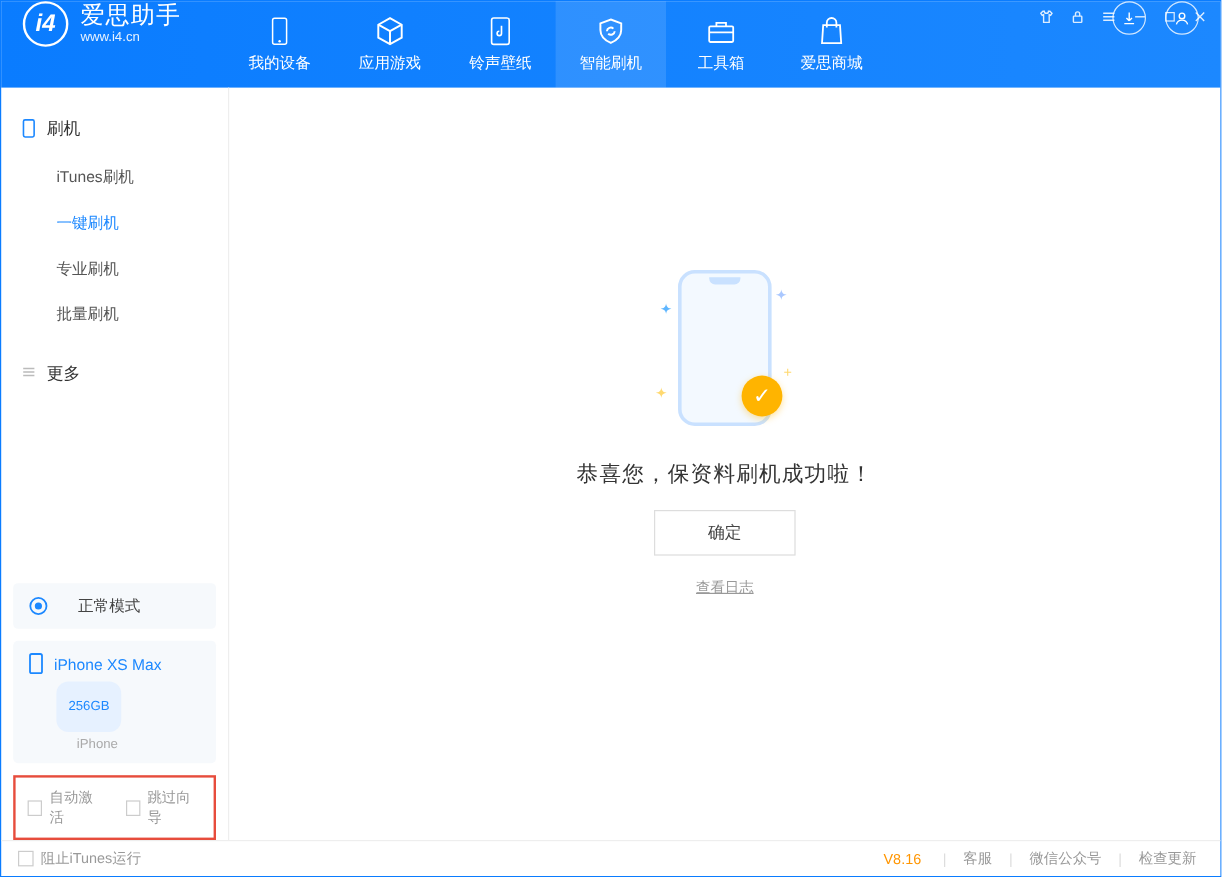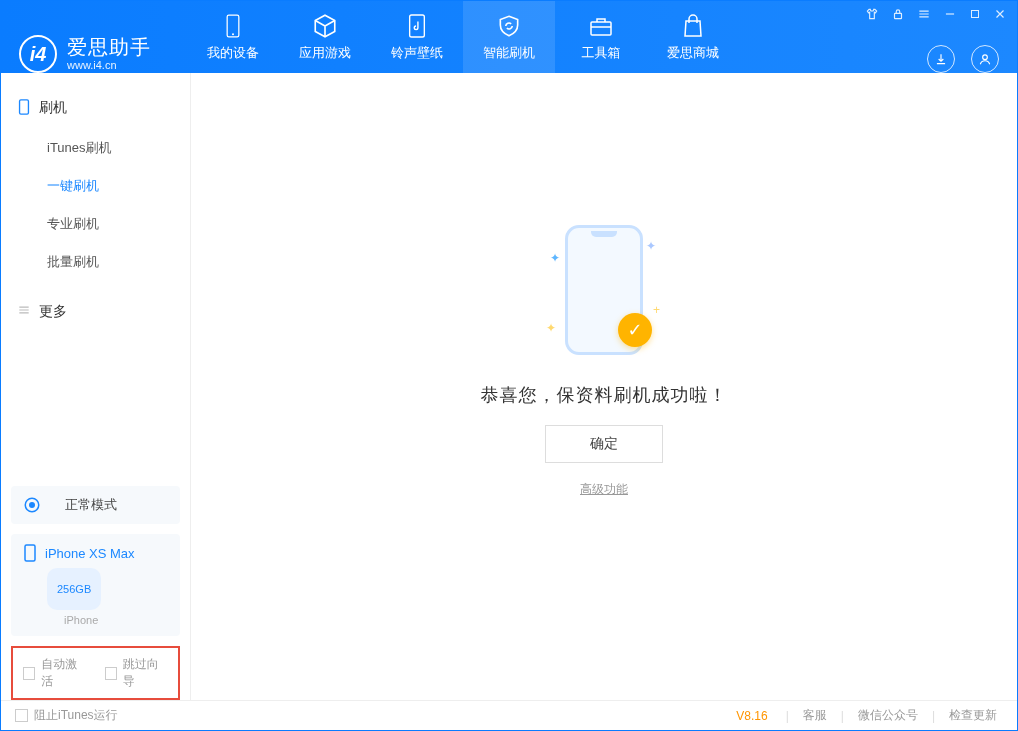--- a/index.html
+++ b/index.html
@@ -1,18 +1,18 @@
 <!DOCTYPE html>
 <html><head>
 <meta charset="utf-8">
 <style>
 *{margin:0;padding:0;box-sizing:border-box;font-family:"Microsoft YaHei",sans-serif}
 body{background:#fff;display:flex;justify-content:center;align-items:flex-start}
 .window{width:1018px;height:731px;border:1px solid #0a7cff;display:flex;flex-direction:column;background:#fff;position:relative}
-.titlebar{height:72px;background:linear-gradient(90deg,#0a7cff 0%,#1c88ff 100%);display:flex;align-items:flex-end;color:#fff;padding:0 0 0 18px}
+.titlebar{height:72px;background:linear-gradient(90deg,#0a7cff 0%,#1c88ff 100%);display:flex;align-items:flex-start;color:#fff;padding:0 0 0 18px}
 .logo-wrap{display:flex;align-items:center;gap:10px;margin-right:36px}
 .logo-mark{width:38px;height:38px;border:2px solid #fff;border-radius:50%;display:flex;align-items:center;justify-content:center;font-weight:bold;font-size:20px;font-style:italic}
 .logo-text{display:flex;flex-direction:column;line-height:1.15}
 .logo-text .t1{font-size:20px;font-weight:500;letter-spacing:1px}
 .logo-text .t2{font-size:11px;opacity:.9}
 .nav{display:flex;height:100%}
 .nav-item{width:92px;height:100%;display:flex;flex-direction:column;align-items:center;justify-content:center;gap:5px;cursor:pointer;font-size:13px}
 .nav-item.active{background:rgba(255,255,255,.12)}
 .nav-ico{width:26px;height:26px;display:flex;align-items:center;justify-content:center}
 .win-controls{position:absolute;top:6px;right:10px;display:flex;gap:12px;align-items:center;color:#fff;font-size:14px}
@@ -246,21 +246,21 @@
         <span class="sparkle sp2">✦</span>
         <span class="sparkle sp3">✦</span>
         <span class="sparkle sp4">+</span>
         <div class="phone-body">
           <div class="phone-notch"></div>
         </div>
         <div class="badge">✓</div>
       </div>
       <div class="success-msg">恭喜您，保资料刷机成功啦！</div>
       <button class="ok-btn">确定</button>
-      <a class="view-log">高级功能</a>
+      <a class="view-log">查看日志</a>
     </div>
   </div>
 
   <div class="statusbar">
     <label class="sb-left">
       <span class="chk-box"></span>
       <span>阻止iTunes运行</span>
     </label>
     <div class="sb-right">
       <span class="sb-ver">V8.16</span>

